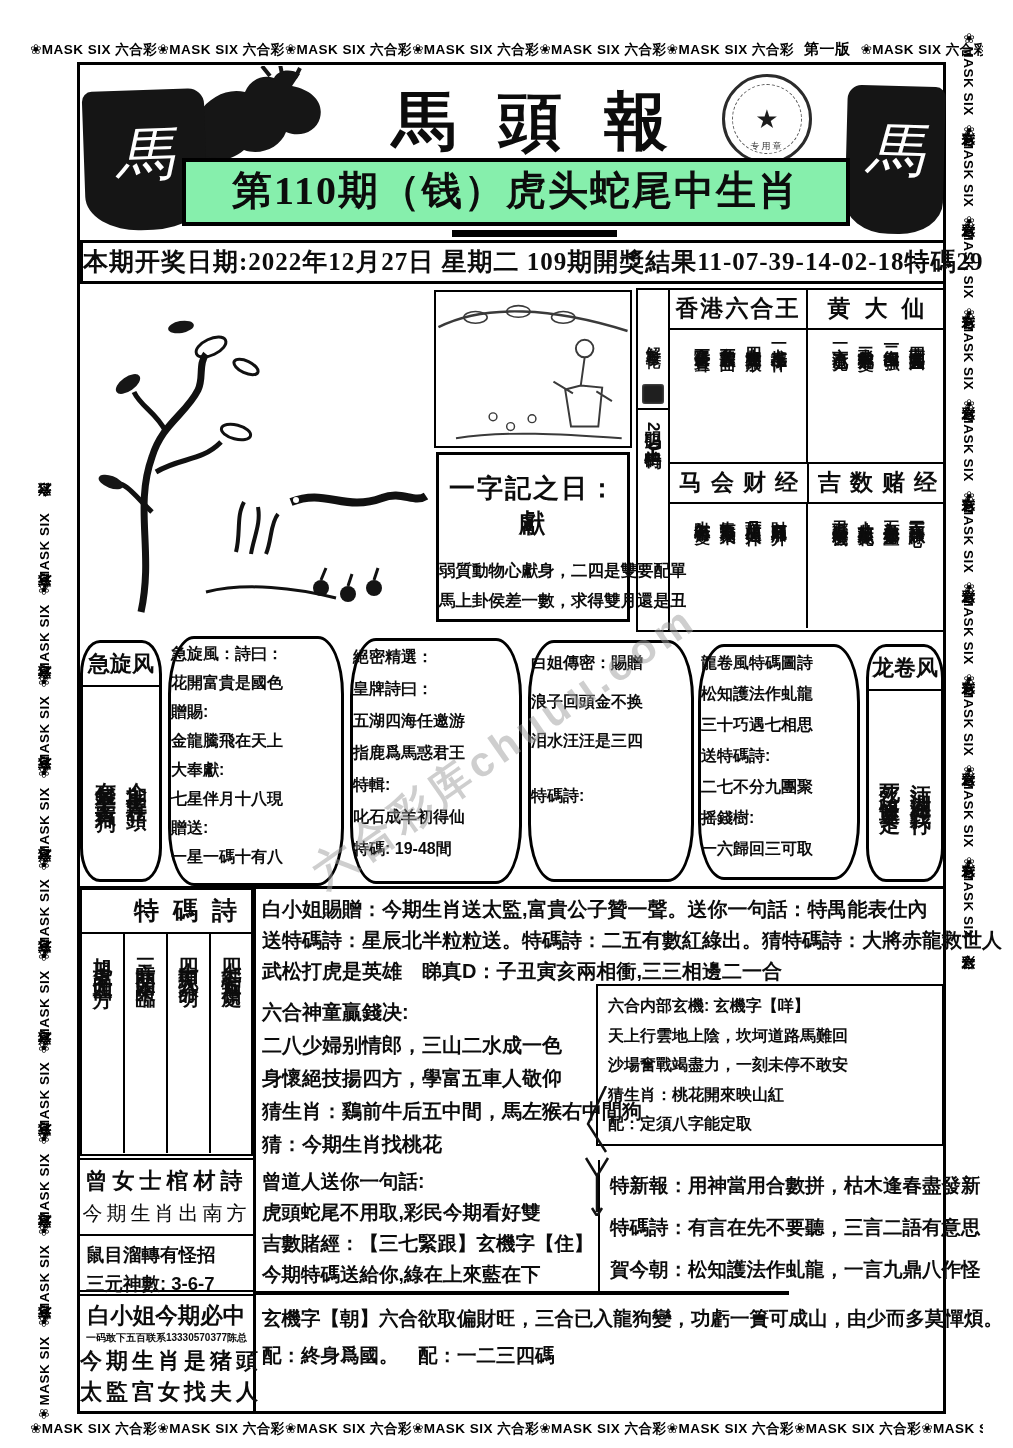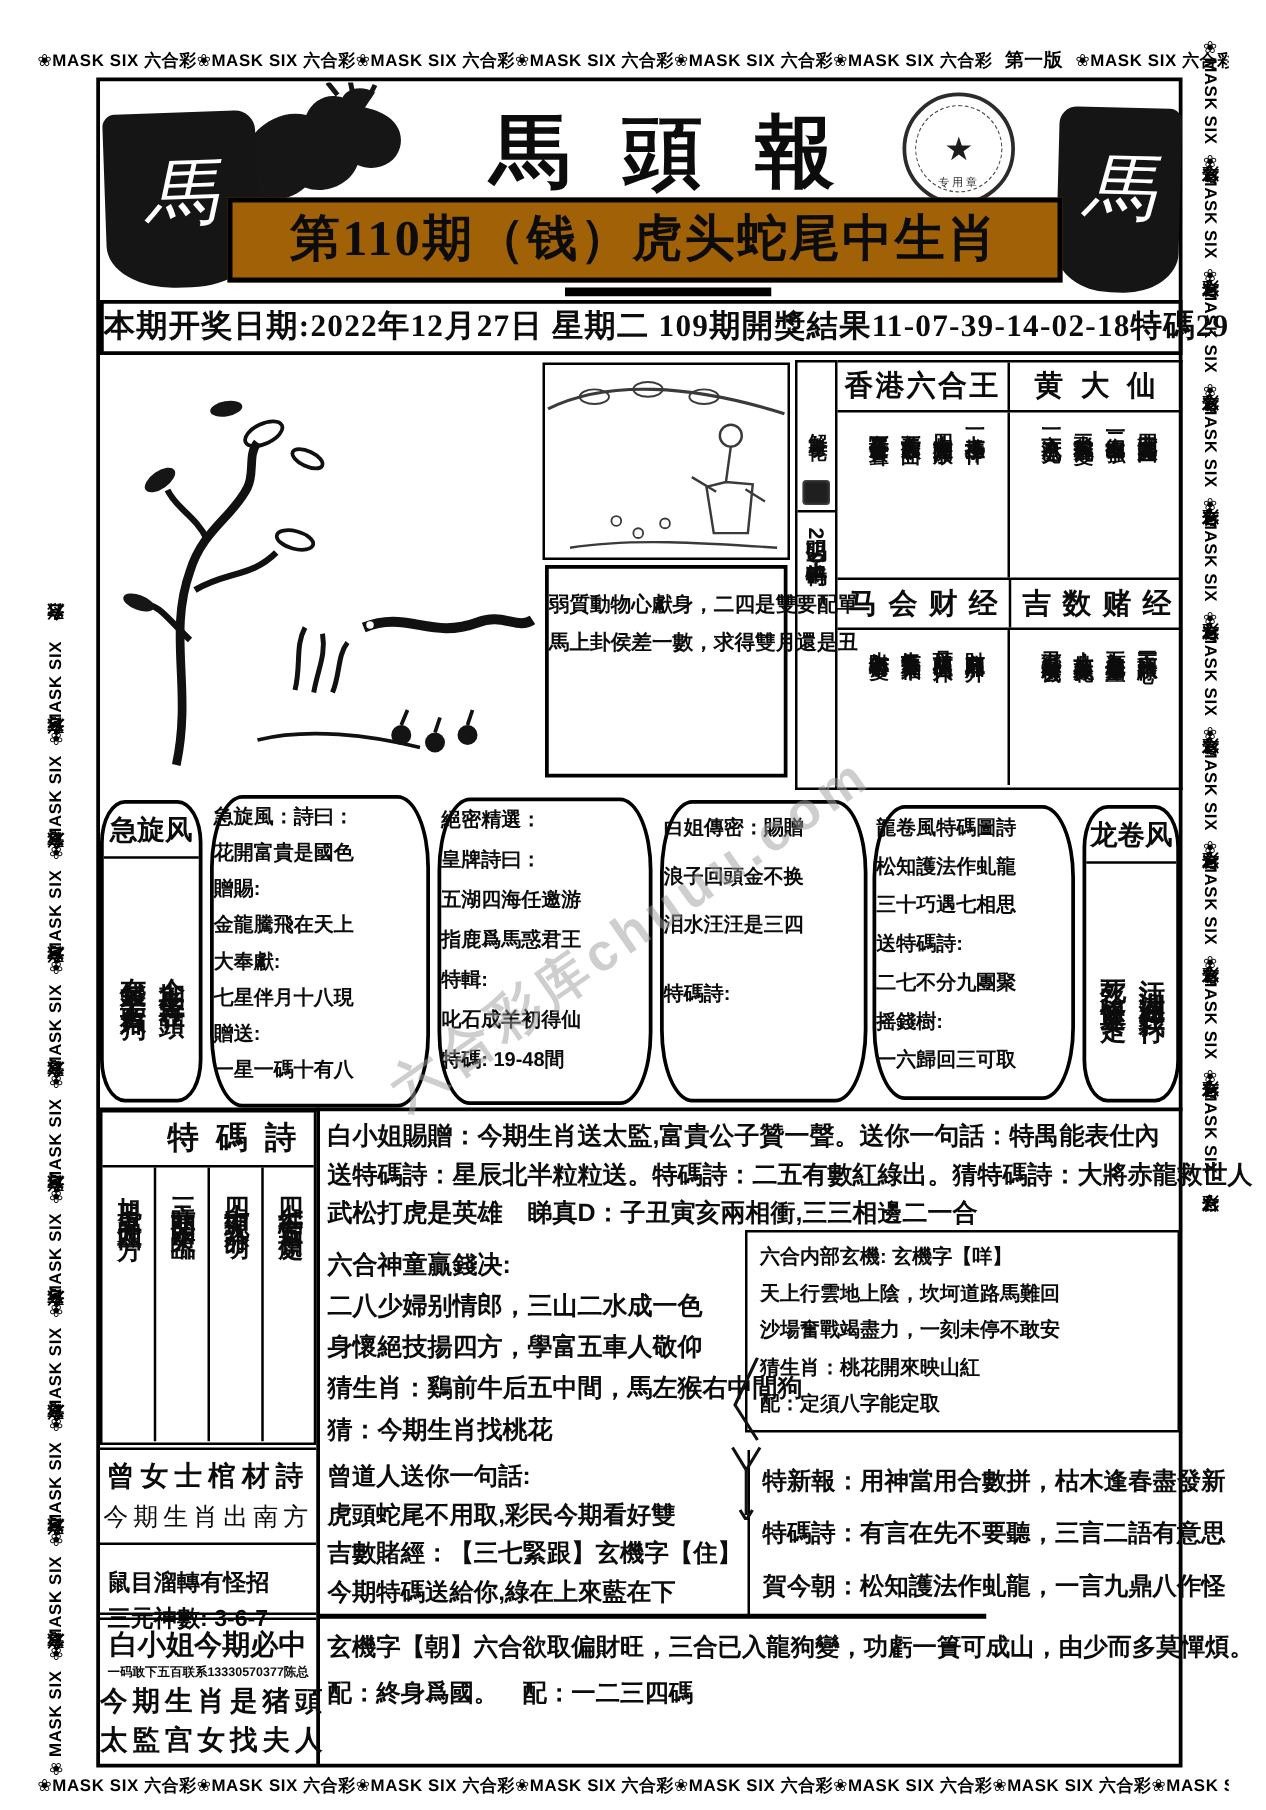--- a/index.html
+++ b/index.html
@@ -24,21 +24,21 @@
   .scroll{background:#151515;color:#fff;text-align:center}
   .scroll-left{left:84px;top:90px;width:122px;height:140px;border-radius:10px 16px 45% 45%/10px 16px 25% 25%;transform:rotate(-2deg)}
   .scroll-right{left:846px;top:86px;width:98px;height:148px;border-radius:14px 10px 45% 45%/14px 10px 22% 22%;transform:rotate(1.5deg)}
   .scroll .glyph{font-family:"Liberation Serif","DejaVu Serif",serif;font-size:58px;font-style:italic;line-height:130px;display:block}
   .masthead{left:340px;top:76px;width:380px;height:92px;text-align:center;font-size:64px;font-weight:bold;
             letter-spacing:42px;text-indent:42px;line-height:92px;white-space:nowrap}
   .stamp{left:722px;top:74px;width:90px;height:90px;border:3px solid #2b2b2b;border-radius:50%;text-align:center}
   .stamp-inner{position:absolute;left:7px;top:7px;right:7px;bottom:7px;border:1px dashed #555;border-radius:50%}
   .stamp-star{font-size:26px;line-height:84px;color:#1c1c1c}
   .stamp-txt{position:absolute;left:0;right:0;bottom:8px;font-size:9px;color:#333;letter-spacing:2px}
-  .issue-box{left:182px;top:158px;width:668px;height:68px;border:4px solid #000;background:#a16207;z-index:3;
+  .issue-box{left:182px;top:158px;width:668px;height:68px;border:4px solid #000;background:#86efac;z-index:3;
              text-align:center;font-size:40px;font-weight:bold;line-height:58px;letter-spacing:2px;white-space:nowrap}
   .bar-below{left:452px;top:230px;width:165px;height:7px;background:#000;z-index:4}
   .date-box{left:80px;top:240px;width:866px;height:44px;border:3px solid #000;text-align:center;
             font-size:25px;font-weight:bold;line-height:37px;letter-spacing:1px;white-space:nowrap}
 
   
   .tree{left:86px;top:292px;width:342px;height:330px}
   .man-box{left:434px;top:290px;width:198px;height:158px;border:2.5px solid #000}
   .word-box{left:436px;top:452px;width:194px;height:170px;border:3px solid #000;text-align:center}
   .word-title{font-size:26px;font-weight:bold;margin-top:16px;letter-spacing:2px}
@@ -103,21 +103,21 @@
   .gift .ln{line-height:31px;white-space:nowrap}
   .prodigy{left:262px;top:996px;width:330px;font-size:20px;font-weight:bold}
   .prodigy .ln{line-height:33px;white-space:nowrap}
   .internal{left:596px;top:984px;width:348px;height:162px;border:2.5px solid #000;padding:5px 10px;font-size:16px;font-weight:bold}
   .internal .ln{line-height:29.5px;white-space:nowrap}
 
   .coffin{left:80px;top:1158px;width:173px;height:134px;border-top:2.5px solid #000;border-bottom:2.5px solid #000;padding-top:6px}
   .coffin-title{text-align:center;font-size:22px;font-weight:bold;letter-spacing:5px;font-family:"Liberation Serif","DejaVu Serif",serif;white-space:nowrap}
   .coffin-line{text-align:center;font-size:20px;letter-spacing:4px;font-family:"Liberation Serif","DejaVu Serif",serif;margin-top:4px;white-space:nowrap}
   .coffin-div{border-top:2px solid #000;margin-top:7px}
-  .coffin-extra{padding:15px 4px 0 6px;font-size:18.5px;font-weight:bold}
+  .coffin-extra{padding:4px 4px 0 6px;font-size:18.5px;font-weight:bold}
   .coffin-extra .ln{line-height:29px;white-space:nowrap}
 
   .zeng{left:262px;top:1166px;width:330px;font-size:19.5px;font-weight:bold}
   .zeng .ln{line-height:31px;white-space:nowrap}
   .texin{left:598px;top:1160px;width:346px;height:132px;border-left:2.5px solid #000;padding:4px 0 0 10px;font-size:19.5px;font-weight:bold}
   .texin .ln{line-height:42px;white-space:nowrap}
 
   .mustwin{left:80px;top:1294px;width:173px;height:118px;border-top:2.5px solid #000;text-align:center}
   .mw-title{font-size:22.5px;font-weight:bold;margin-top:4px;white-space:nowrap}
   .mw-contact{font-size:10px;font-weight:bold;white-space:nowrap}
@@ -188,20 +188,21 @@
     <ellipse cx="130" cy="26" rx="12" ry="6" fill="none" stroke="#3a3a3a" stroke-width="1.6"></ellipse>
     <circle cx="152" cy="58" r="9" fill="none" stroke="#3a3a3a" stroke-width="2"></circle>
     <path d="M152 67 L148 96 M148 96 L132 100 L138 138 L166 138 L170 98 L148 96 M140 104 L120 92 M164 102 L180 112" fill="none" stroke="#3a3a3a" stroke-width="2"></path>
     <circle cx="58" cy="128" r="4" fill="none" stroke="#3a3a3a" stroke-width="1.5"></circle>
     <circle cx="76" cy="138" r="4" fill="none" stroke="#3a3a3a" stroke-width="1.5"></circle>
     <circle cx="98" cy="130" r="4" fill="none" stroke="#3a3a3a" stroke-width="1.5"></circle>
     <path d="M20 150 C70 142 130 146 190 150" fill="none" stroke="#3a3a3a" stroke-width="2"></path>
   </svg>
 </div>
 <div class="abs word-box">
+  <div class="word-title">一字記之日：獻</div>
   <div class="word-lines">
       <div class="ln">弱質動物心獻身，二四是雙要配單</div>
       <div class="ln">馬上卦侯差一數，求得雙月還是丑</div>
     </div>
 </div>
 
 <div class="abs rb">
   <div class="rb-narrow">
     <div class="jieshua">解畫佬</div>
     <div class="ministamp"></div>

